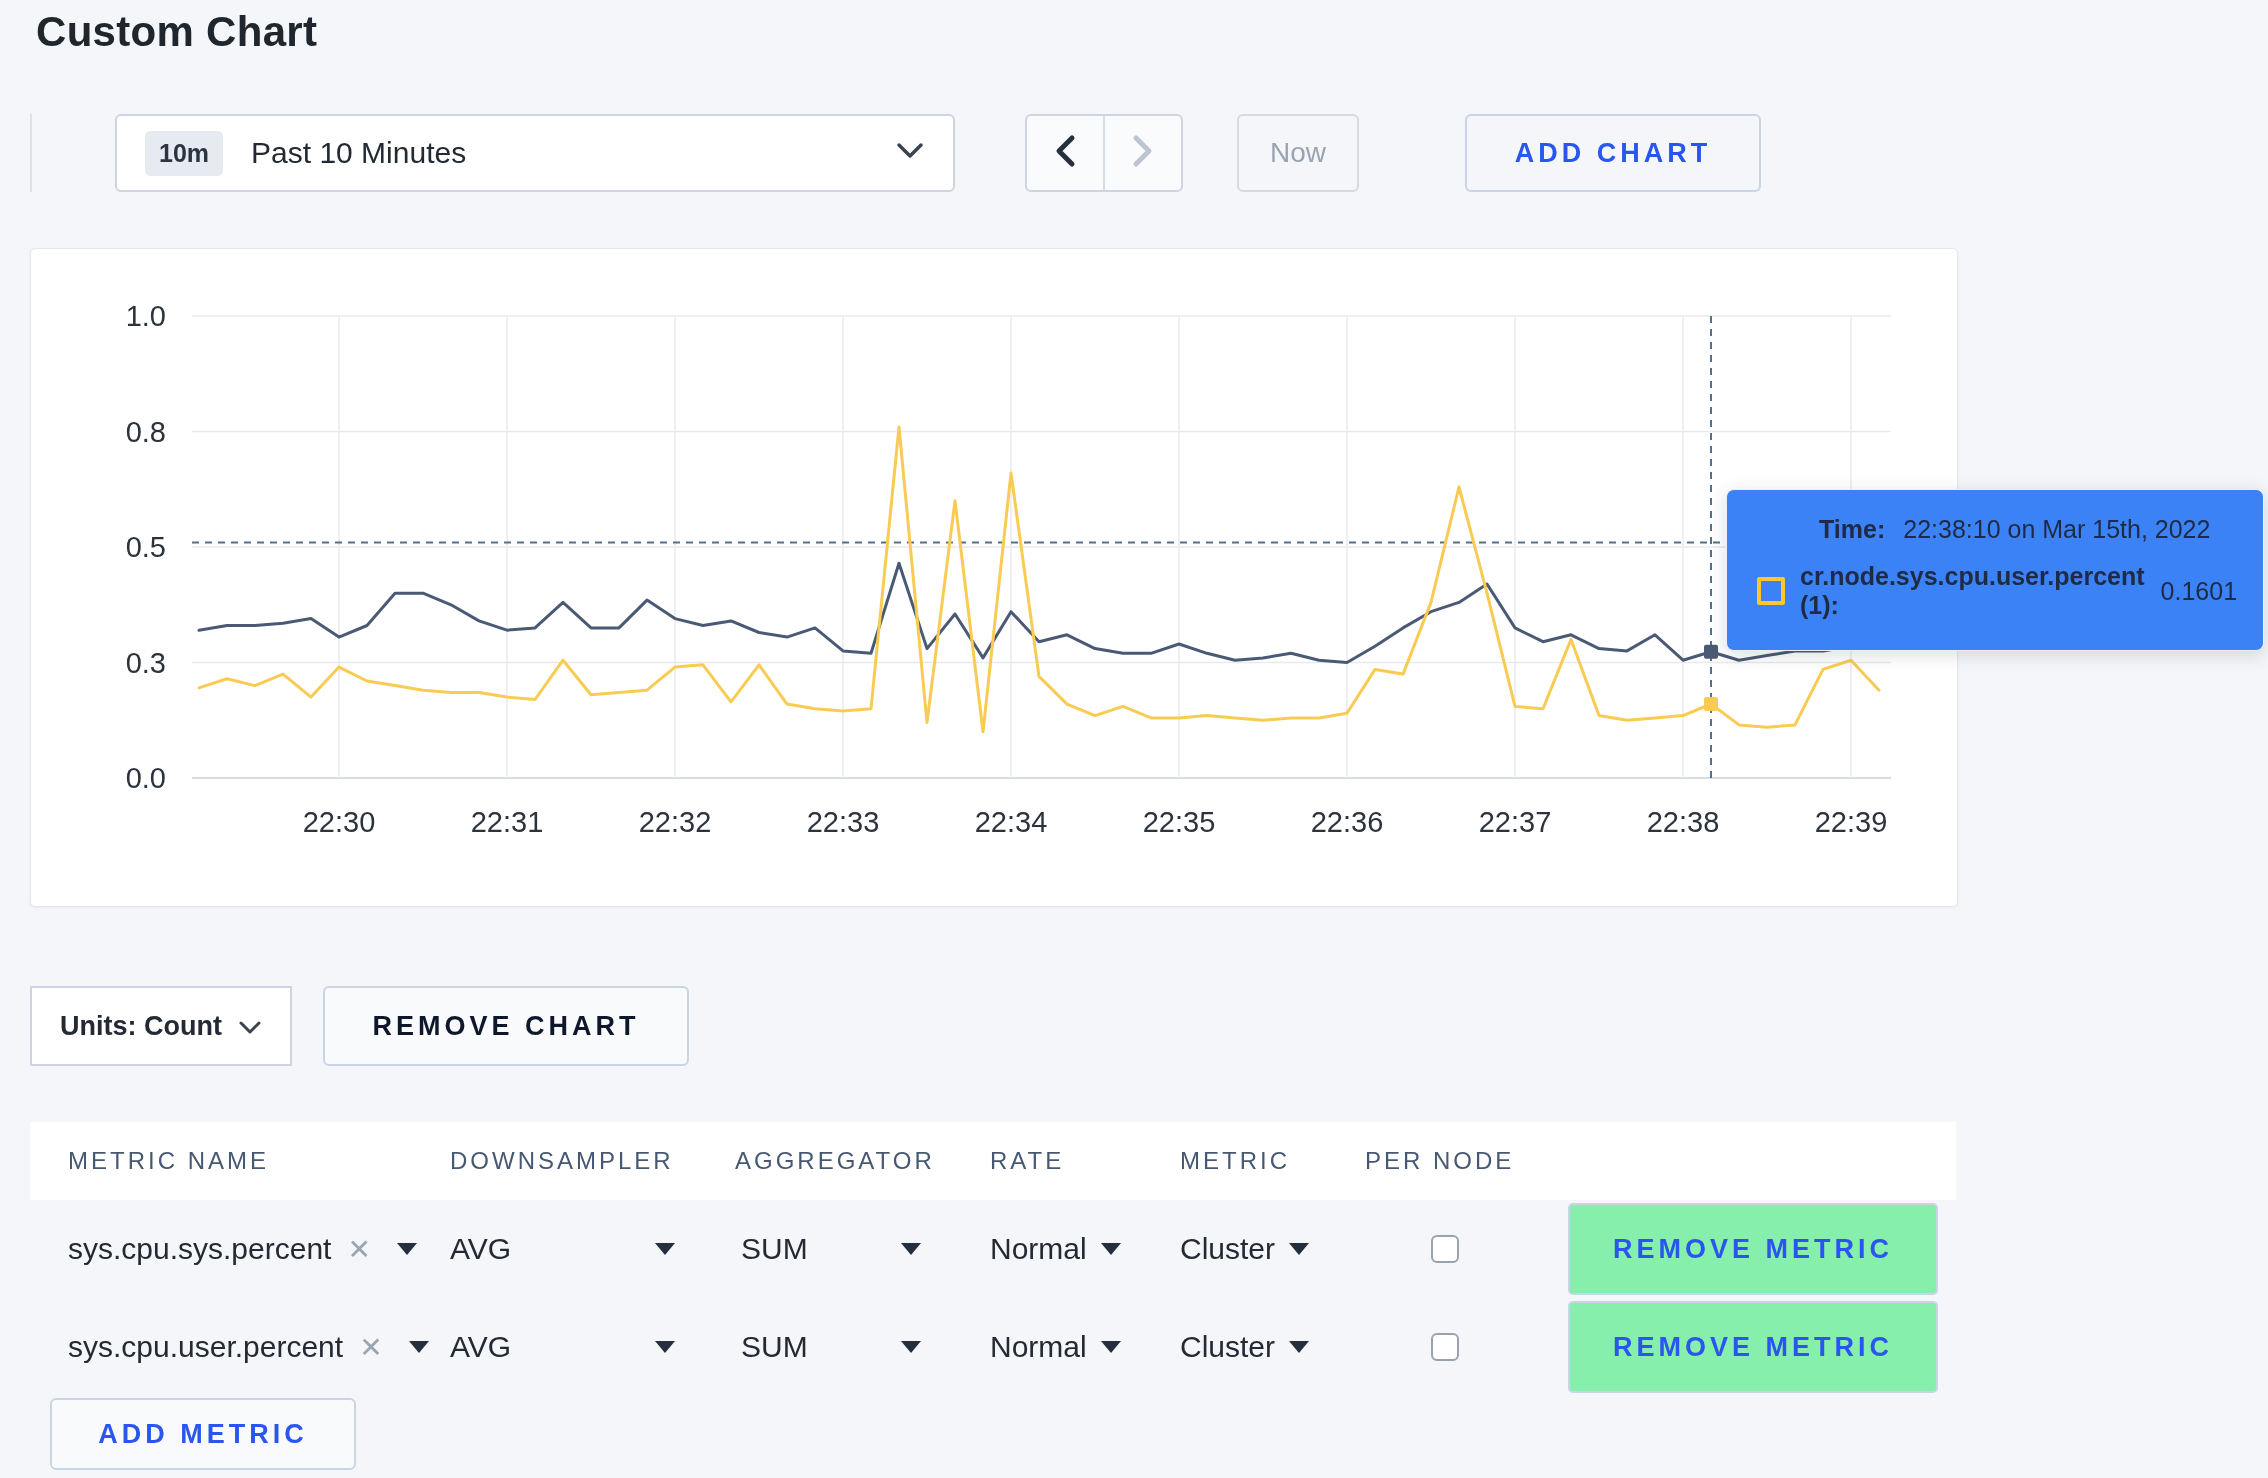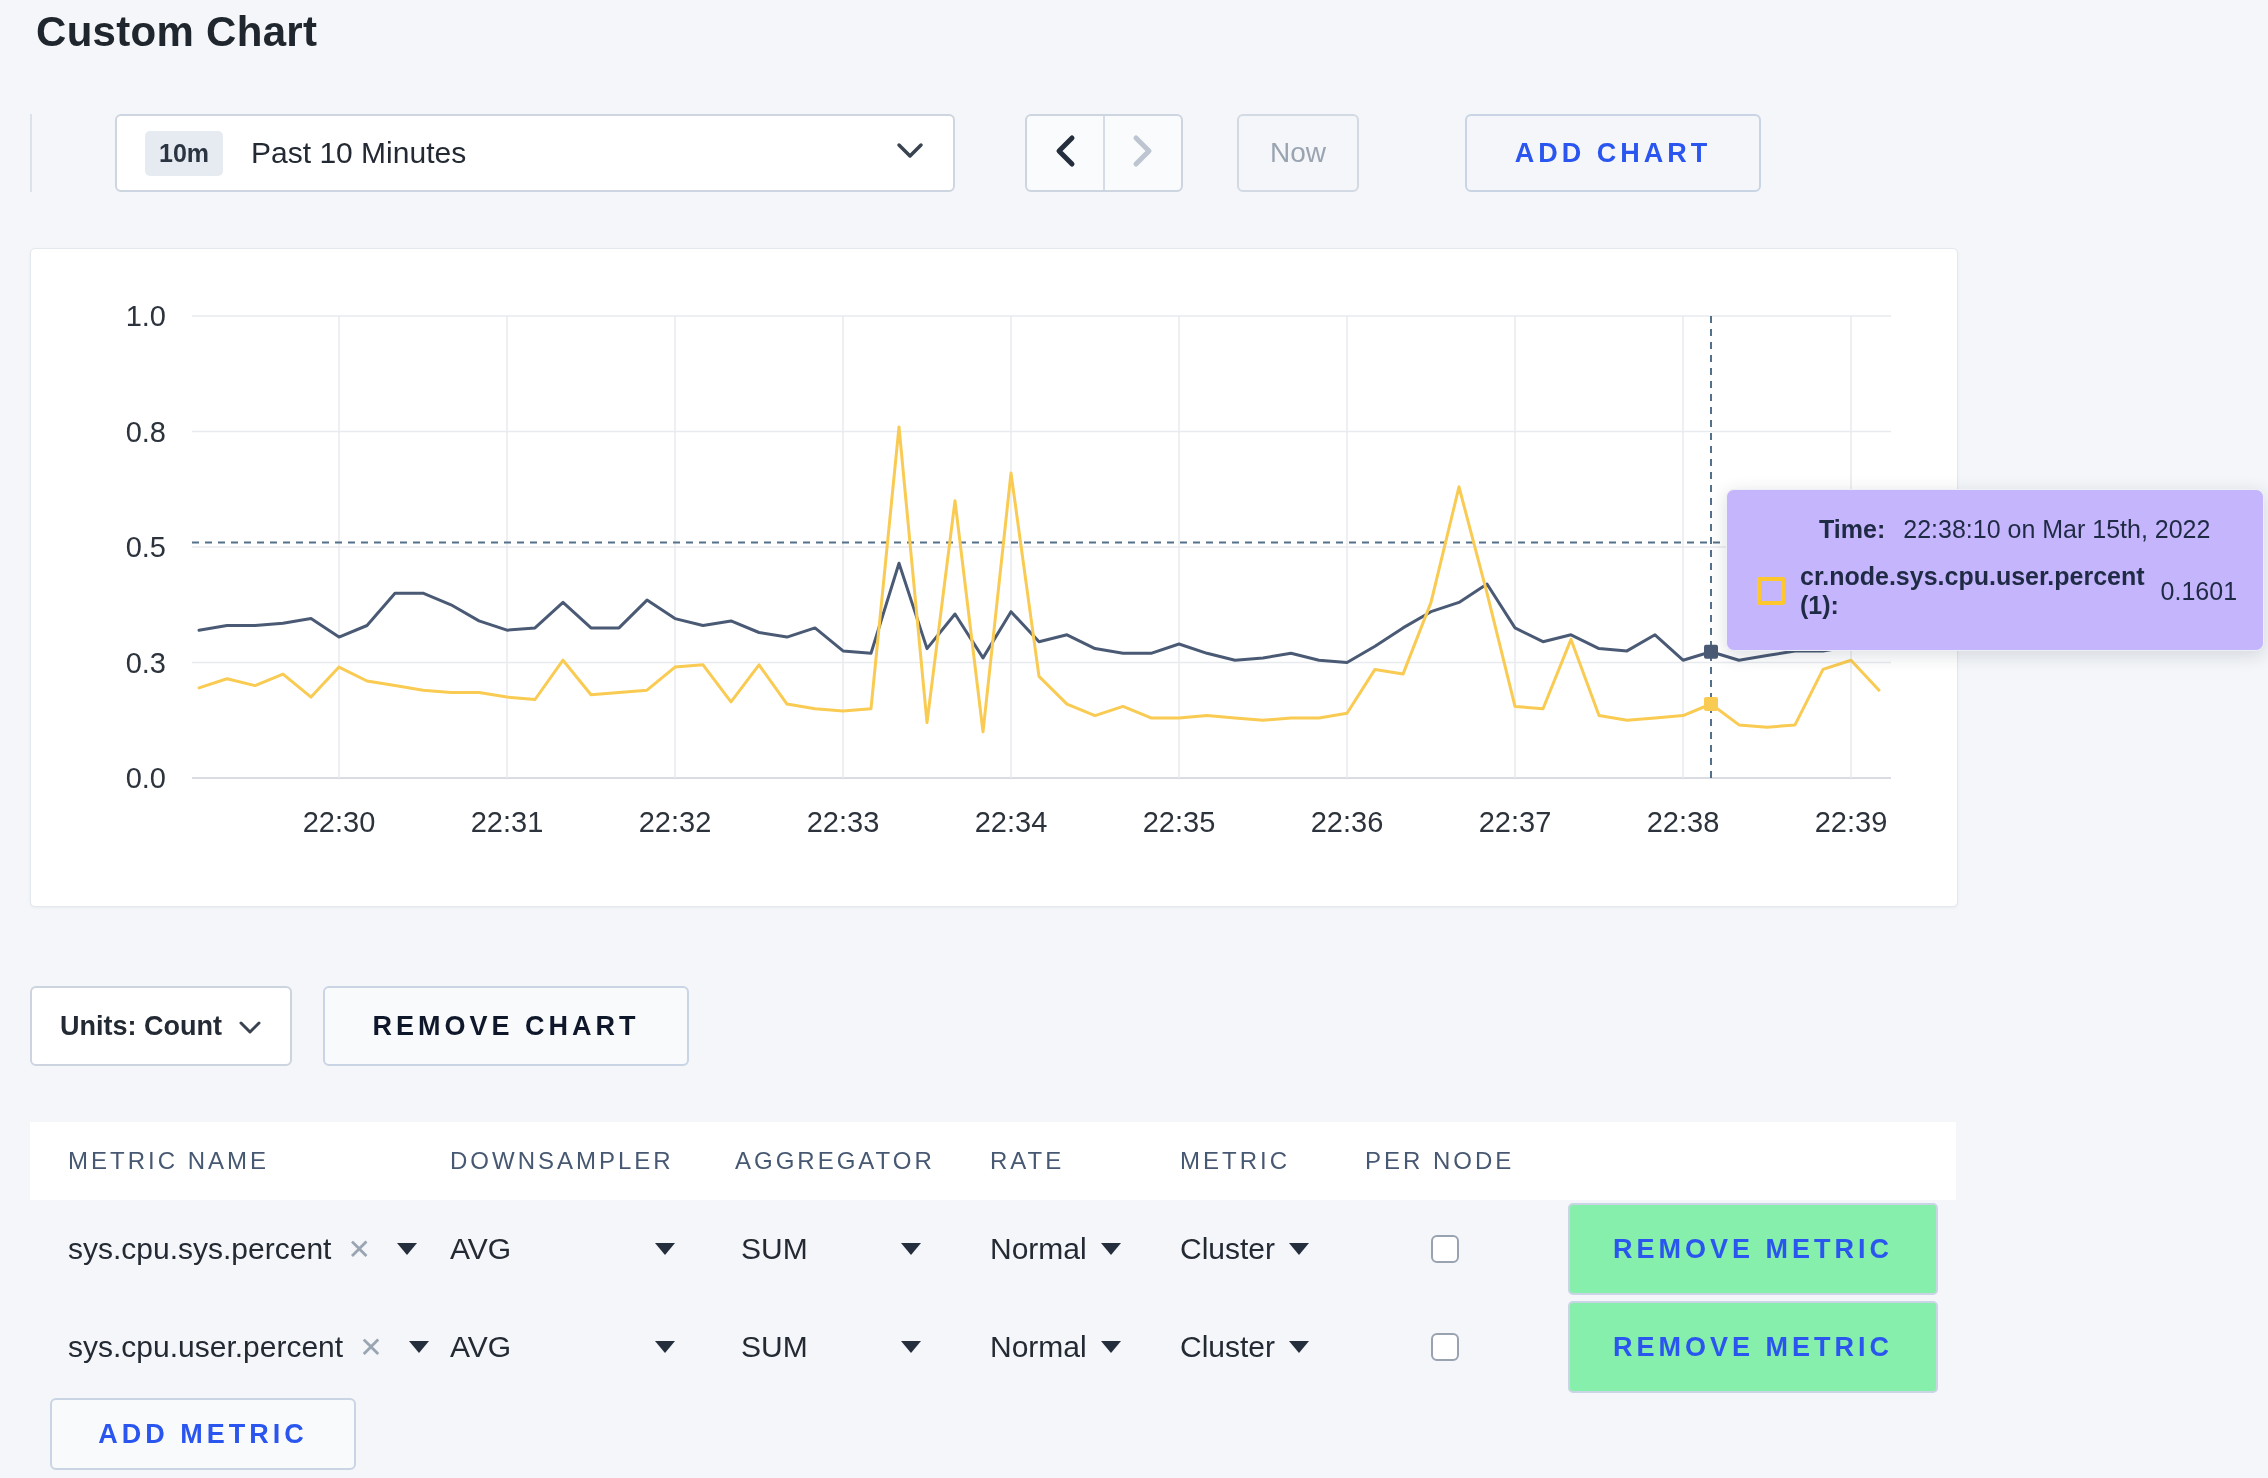--- a/index.html
+++ b/index.html
@@ -42,35 +42,35 @@
   .chart-card {
     position:absolute; left:30px; top:248px; width:1926px; height:657px;
     background:#ffffff; border:1.5px solid #e3e7ee; border-radius:5px;
     box-shadow:0 1px 3px rgba(44,56,80,0.05);
   }
   #chart-svg { position:absolute; left:0; top:0; overflow:visible; }
   #chart-svg text { font-size:29px; fill:#2c333c; font-family:"Liberation Sans", sans-serif; }
 
   .chart-tooltip {
     position:absolute; left:1695px; top:240px; width:538px; box-sizing:border-box;
-    background:#c4b5fd; border:1px solid #edf0f4; border-radius:8px;
+    background:#3b82f6; border:1px solid #edf0f4; border-radius:8px;
     box-shadow:0 4px 18px rgba(32,42,63,0.16); padding:25px 30px 30px; z-index:3;
   }
   .tt-time { display:flex; align-items:baseline; margin-left:62px; font-size:25px; color:#1f2a44; }
   .tt-time-label { font-weight:700; }
   .tt-time-value { margin-left:18px; }
   .tt-row { display:flex; align-items:center; margin-top:18px; font-size:25px; color:#1f2a44; }
   .tt-swatch { width:20px; height:20px; border:4px solid #1c2b4a; border-radius:2px; margin-right:15px; flex:none; box-sizing:content-box; }
   .tt-label { font-weight:700; }
   .tt-value { margin-left:16px; }
 
   
   .controls { position:absolute; left:30px; top:986px; display:flex; }
   .units-btn {
-    width:262px; height:80px; background:#ffffff; border:2px solid #ccd4df; border-radius:6px;
+    width:262px; height:80px; background:#ffffff; border:2px solid #ccd4df; border-radius:1px;
     box-sizing:border-box; display:flex; align-items:center; justify-content:center;
     font-size:27px; font-weight:700; color:#242a33; cursor:pointer;
   }
   .units-chev { margin-left:16px; }
   .remove-chart-btn { margin-left:31px; width:366px; height:80px; }
 
   
   .metrics { position:absolute; left:30px; top:1122px; width:1926px; }
   .mt-head { position:relative; height:78px; background:#ffffff; }
   .mt-head span {

